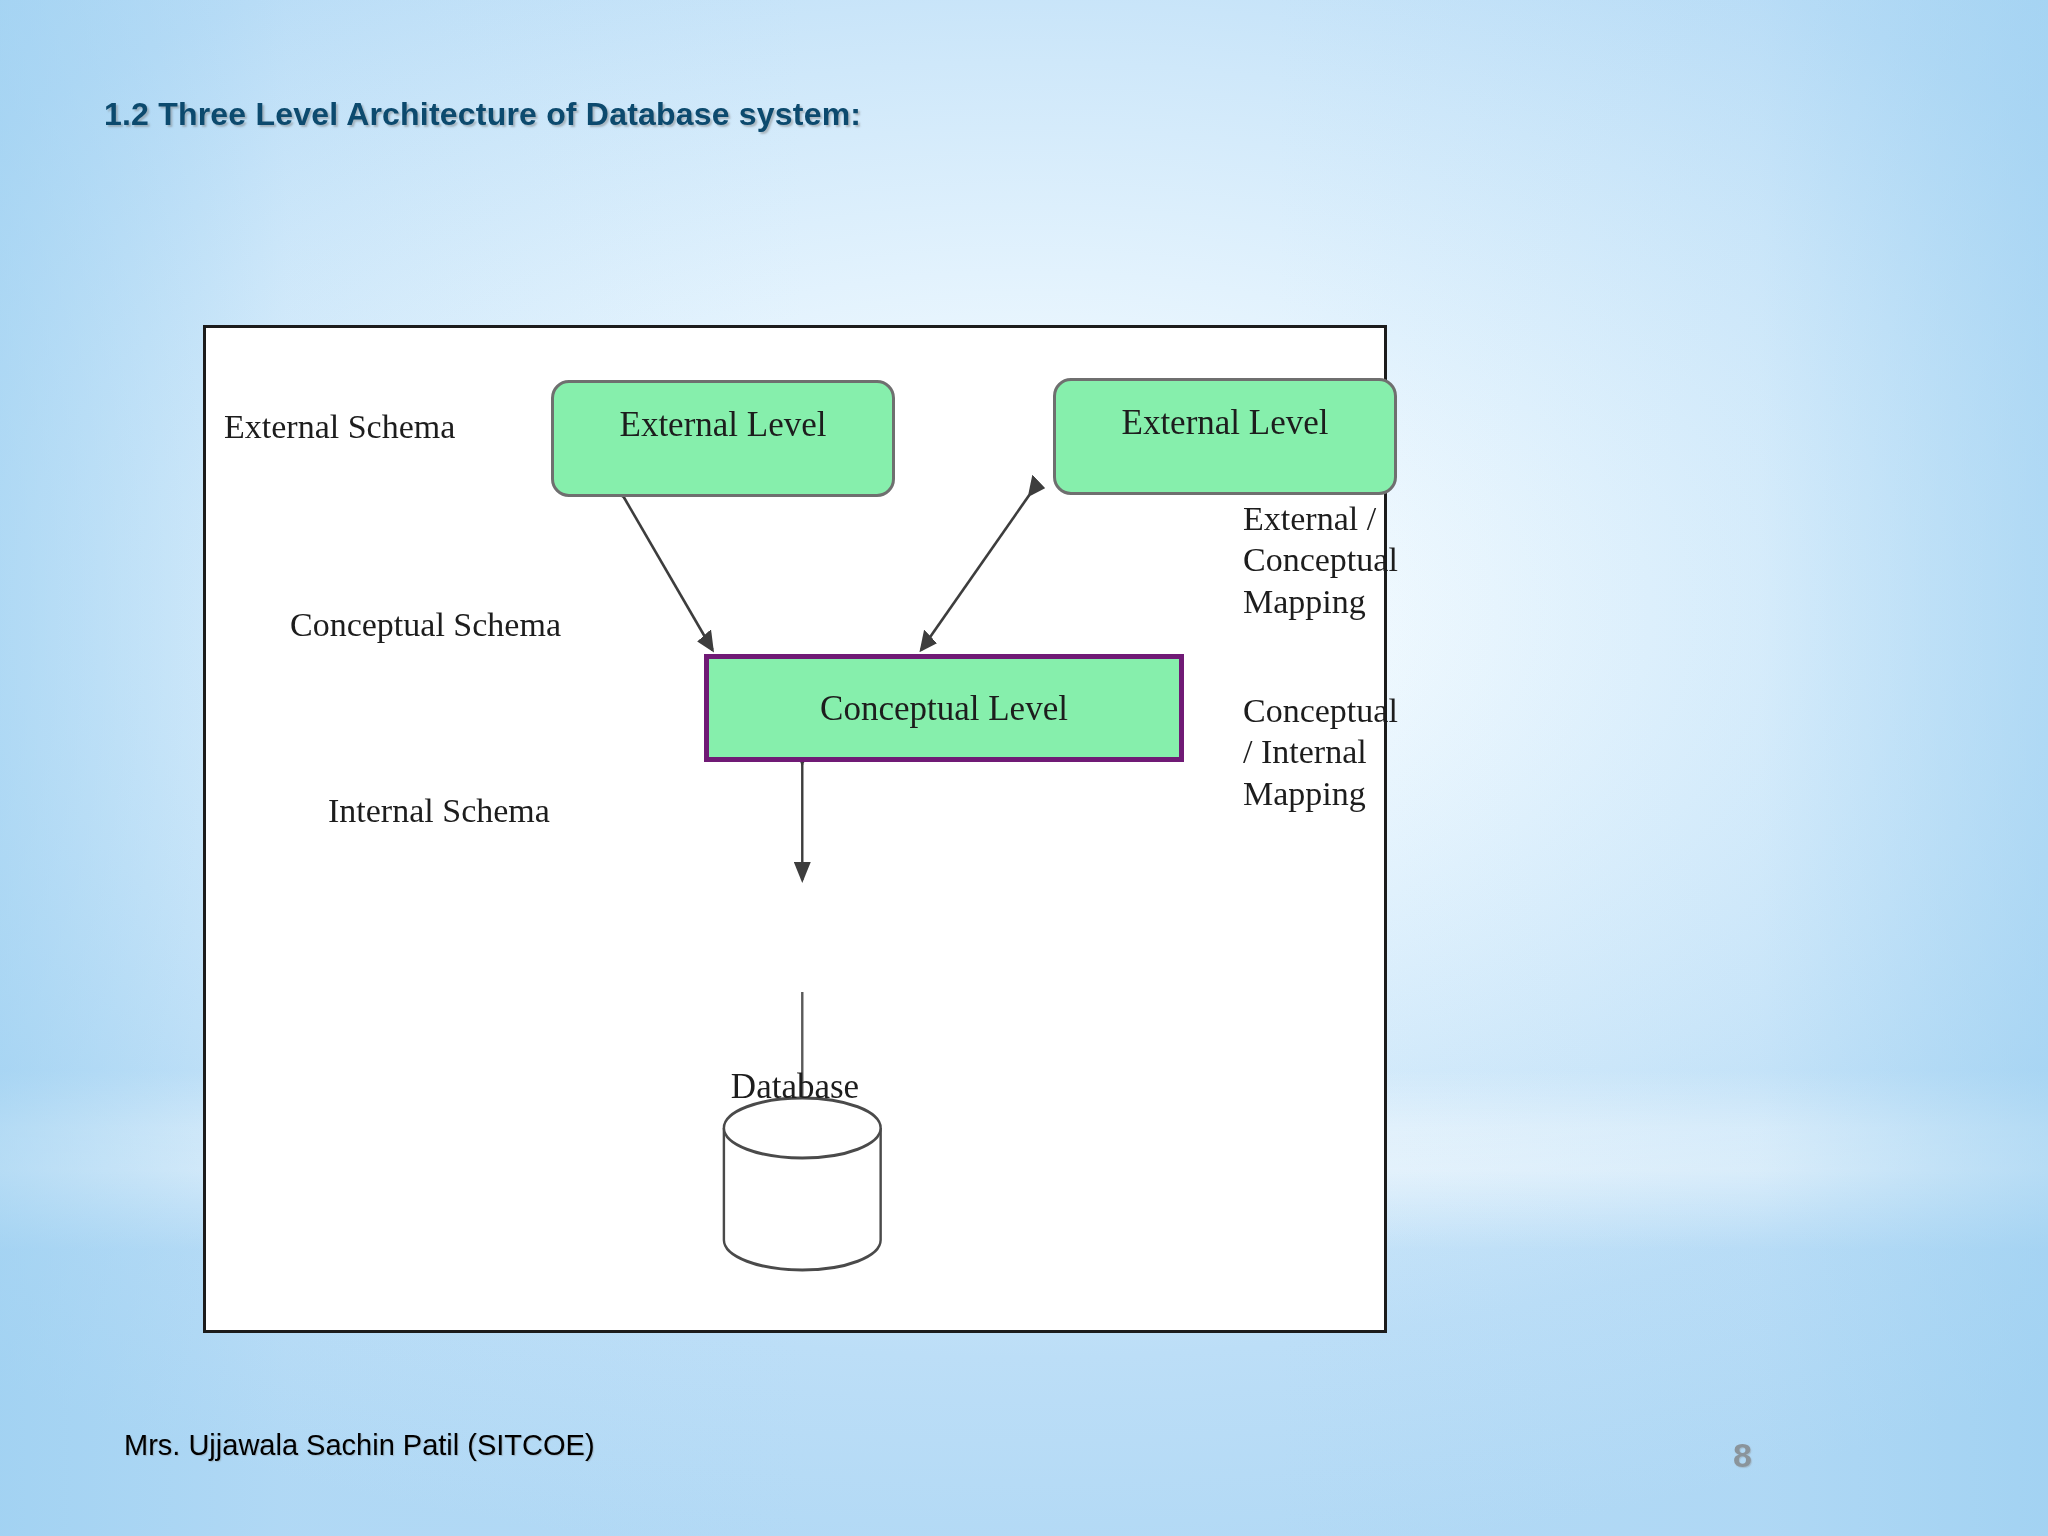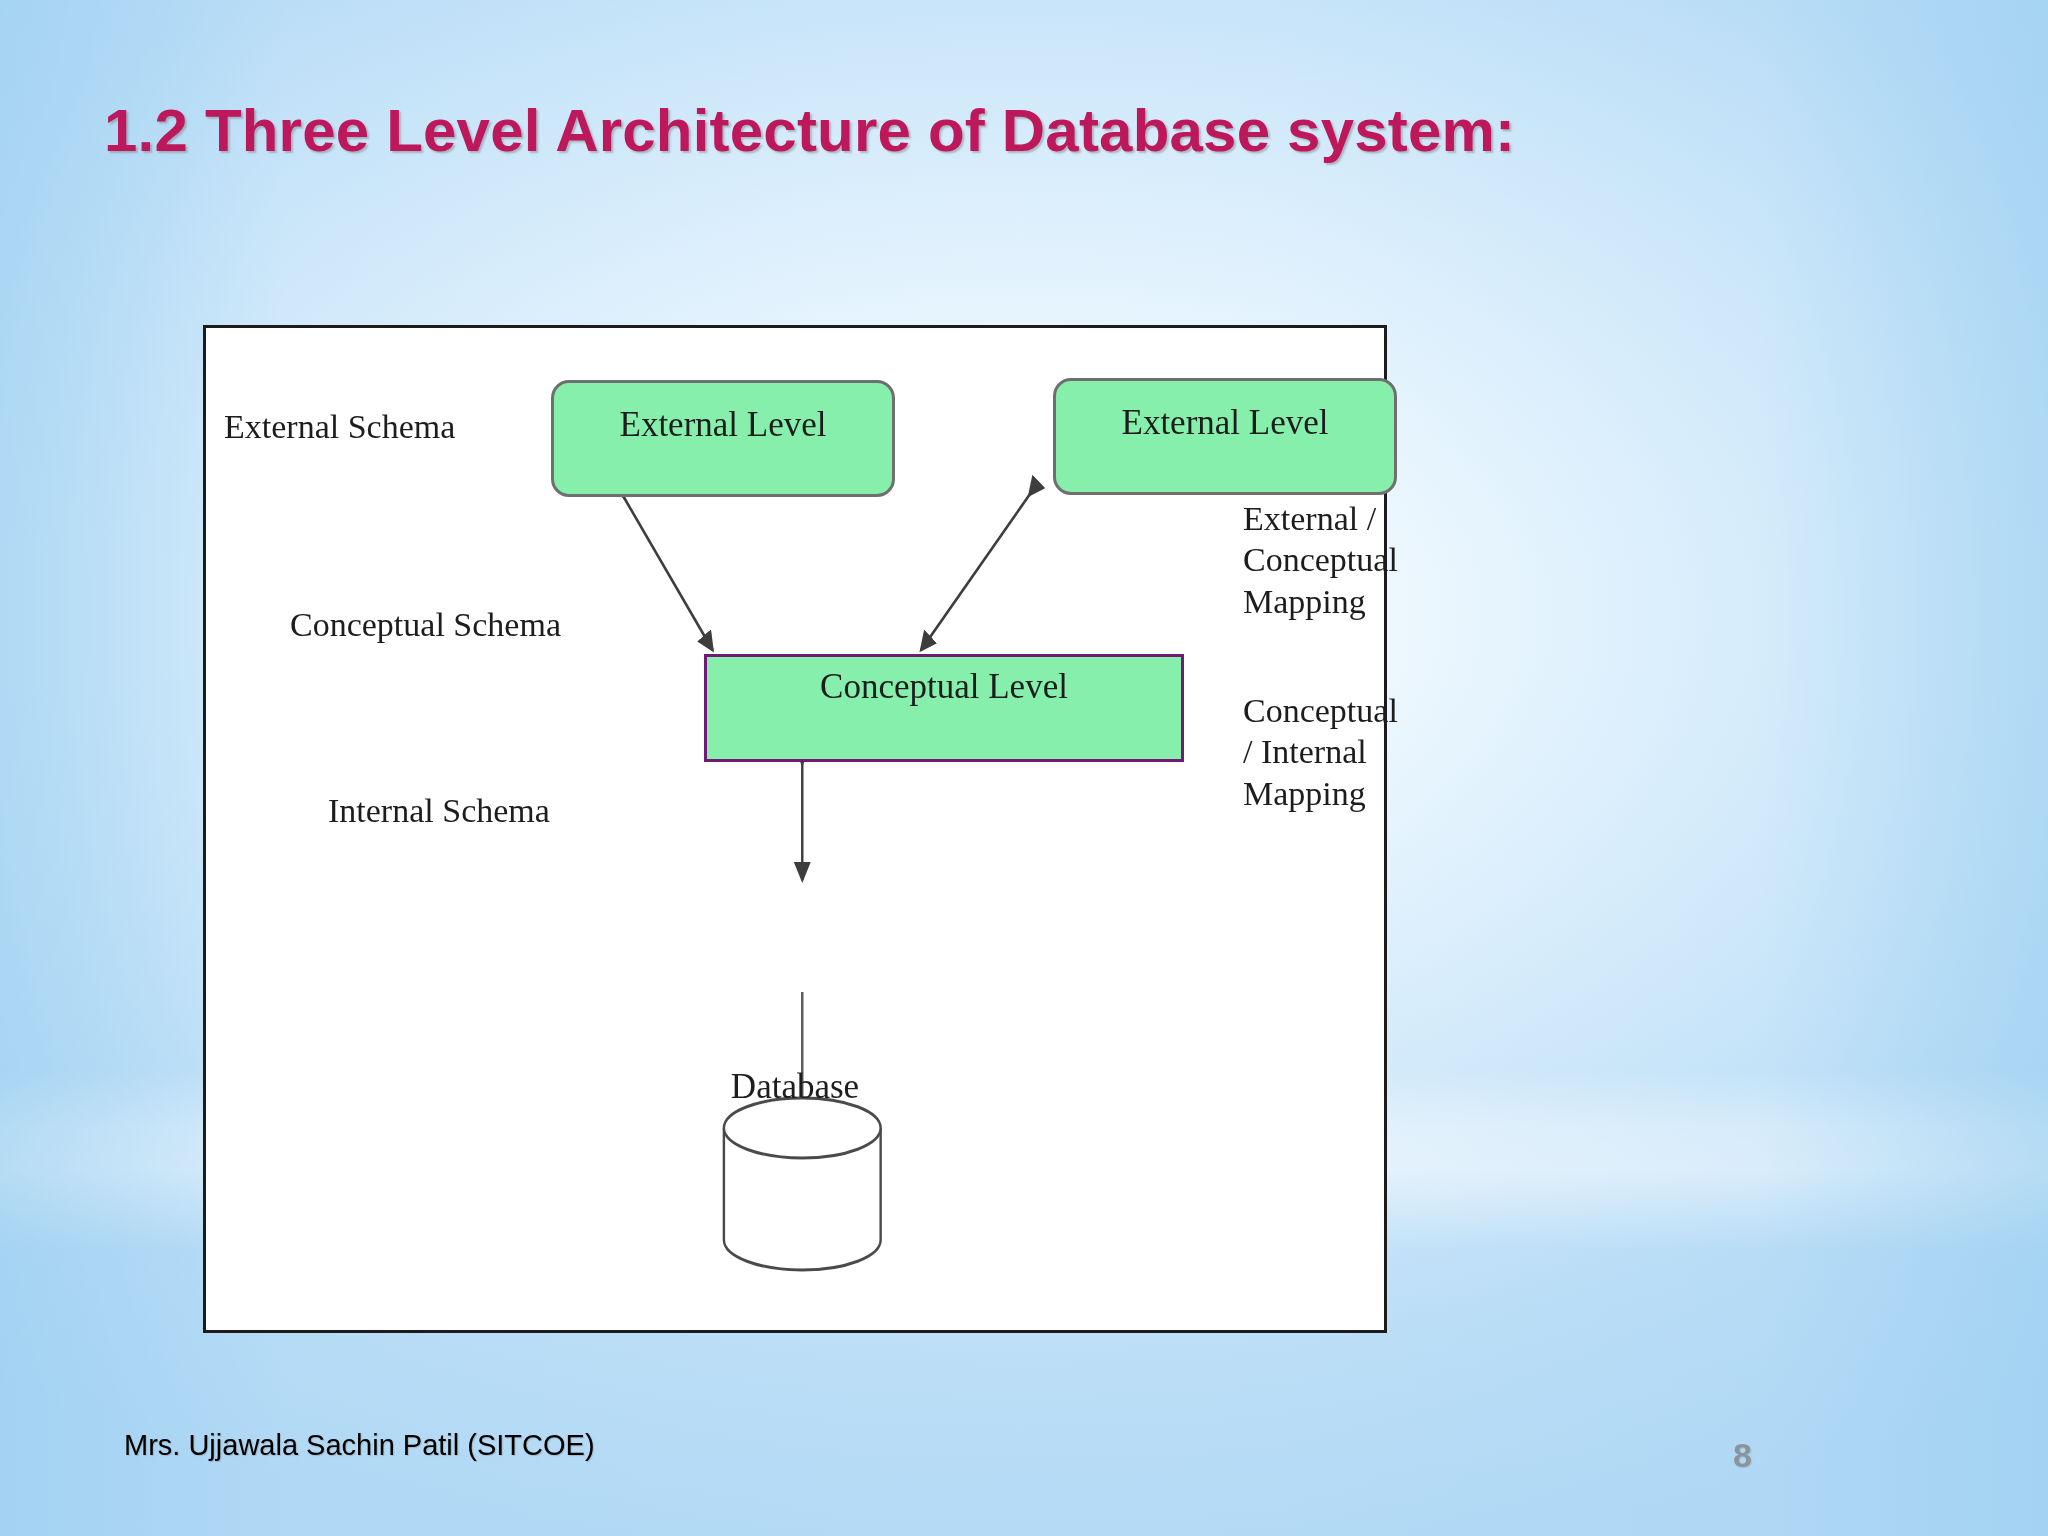--- a/index.html
+++ b/index.html
@@ -30,21 +30,21 @@
     position:absolute; inset:0;
     background:linear-gradient(to right,
         rgba(150,205,240,0.55) 0%, rgba(150,205,240,0.06) 14%,
         rgba(150,205,240,0.00) 40%, rgba(150,205,240,0.00) 62%,
         rgba(150,205,240,0.10) 86%, rgba(150,205,240,0.55) 100%);
   }
 
   
   .title {
     position:absolute; left:104px; top:96px;
-    font-size:60px; font-weight:bold; color:#be185d;
+    font-size:32px; font-weight:bold; color:#0c4a6e;
     letter-spacing:0.2px; white-space:nowrap;
     text-shadow:2px 2px 2px rgba(120,120,120,0.45);
   }
 
   
   .panel {
     position:absolute; left:203px; top:325px;
     width:1184px; height:1008px;
     background:#ffffff;
     border:3px solid #1c1c1c;
@@ -61,22 +61,22 @@
     display:flex; align-items:flex-start; justify-content:center;
     font-family:"Liberation Serif", serif;
     color:#1d1d1d;
     background:#86efac;
   }
   .node-ext {
     border:3px solid #6f6f6f; border-radius:18px;
     font-size:35px; padding-top:22px;
   }
   .node-rect {
-    border:3px solid #701a75;
-    font-size:35px; padding-top:10px;
+    border:5px solid #701a75;
+    font-size:35px; padding-top:30px;
   }
 
   .ext-left  { left:345px; top:52px;  width:344px; height:117px; }
   .ext-right { left:847px; top:50px;  width:344px; height:117px; }
   .concept   { left:498px; top:326px; width:480px; height:108px; }
   .internal  { left:498px; top:554px; width:480px; height:108px; }
 
   
   .lbl {
     position:absolute;

